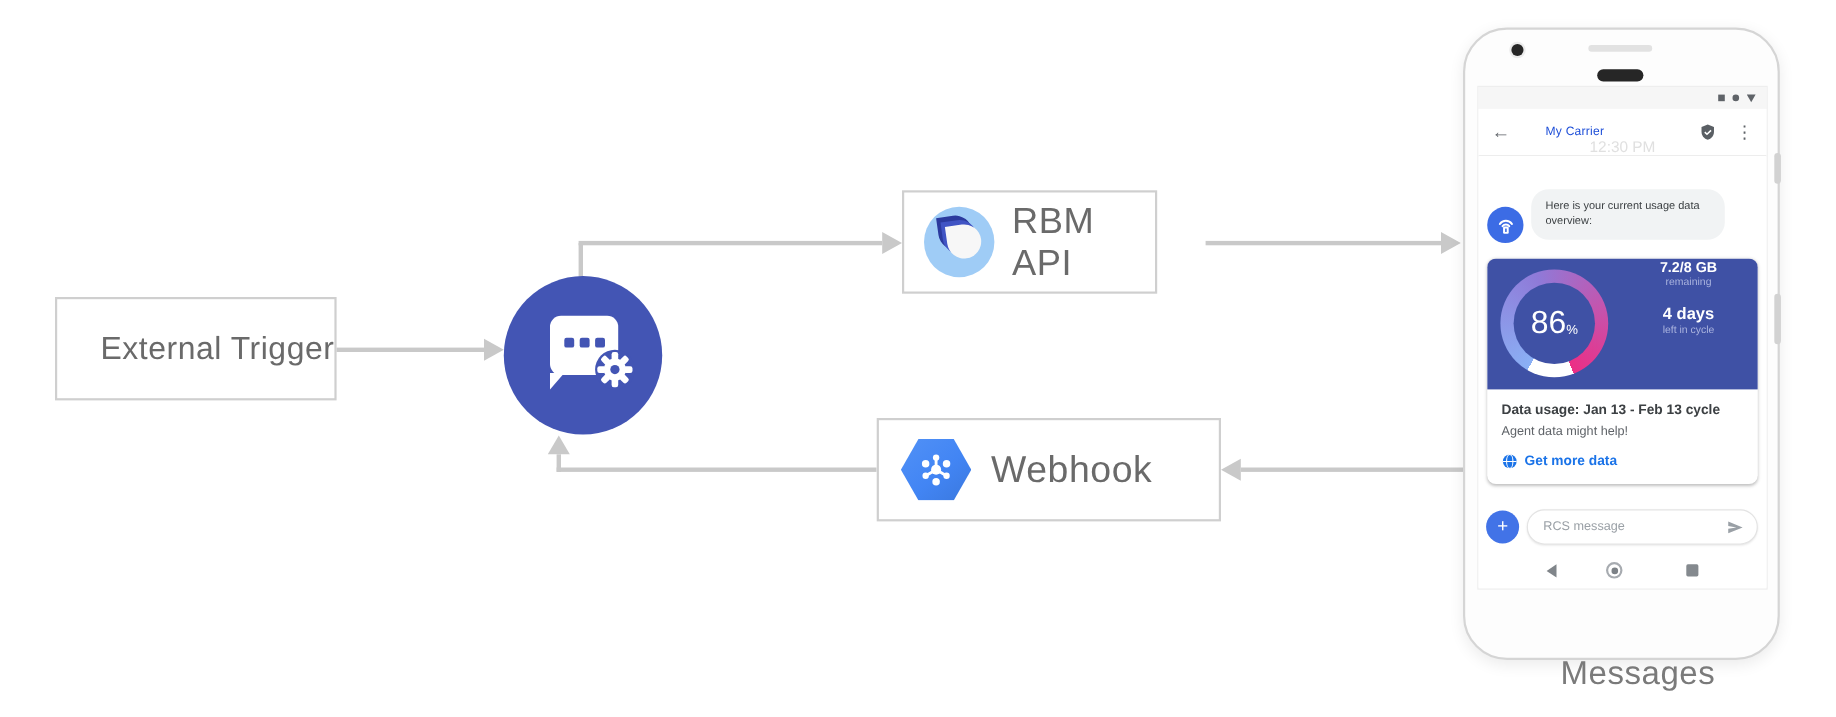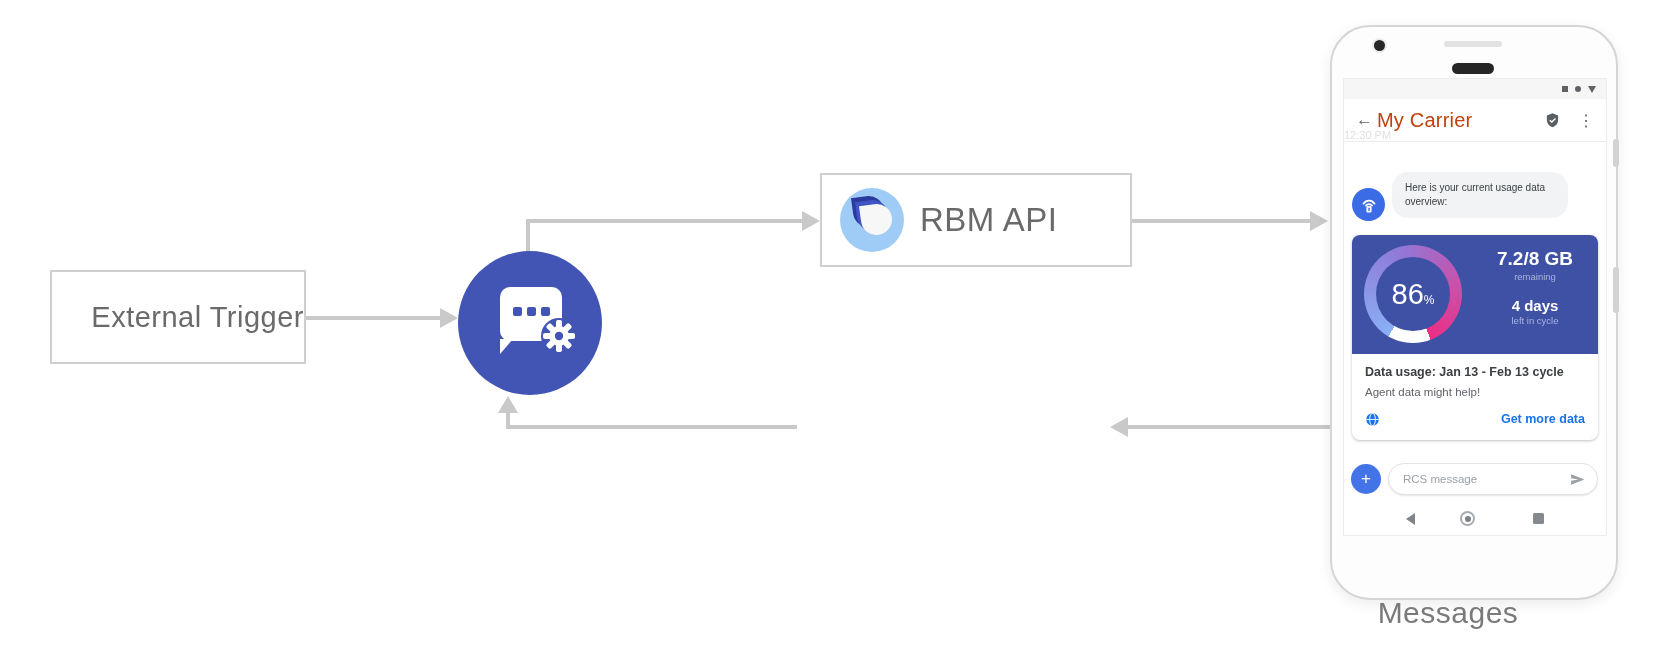--- a/index.html
+++ b/index.html
@@ -49,45 +49,45 @@
   .sidebtn { position:absolute; left:281px; width:6px; border-radius:3px; background:#d2d2d2; }
 
   .screen { position:absolute; left:12px; top:52px; width:262px; height:456px; background:#fff; outline:1px solid #ededed; overflow:hidden; }
   .statusbar { height:20px; background:#f6f6f6; display:flex; align-items:center; justify-content:flex-end; gap:7px; padding-right:10px; }
   .st-square { width:6px; height:6px; background:#5f6368; }
   .st-circle { width:6px; height:6px; border-radius:50%; background:#5f6368; }
   .st-tri { width:0; height:0; border-left:4.5px solid transparent; border-right:4.5px solid transparent; border-top:7px solid #5f6368; }
 
   .appbar { position:relative; height:43px; background:#fff; border-bottom:1px solid #ececec; display:flex; align-items:center; padding:0 12px; }
   .back { font-size:17px; color:#5f6368; cursor:default; }
-  .appbar-title { font-size:20px; color:#c2410c; margin-left:4px; letter-spacing:.2px; }
+  .appbar-title { font-size:11px; color:#1d4ed8; margin-left:32px; letter-spacing:.2px; }
   .appbar-spacer { flex:1; }
   .menu-dots { font-size:16px; color:#5f6368; margin-left:17px; }
-  .ts-faint { position:absolute; left:0; right:0; bottom:0; font-size:11px; color:#e0e0e0; }
+  .ts-faint { position:absolute; left:0; right:0; bottom:0; text-align:center; font-size:14px; color:#e0e0e0; }
 
   .chat { position:relative; height:392px; background:#fff; }
   .avatar { position:absolute; left:8px; top:46px; width:33px; height:33px; border-radius:50%; background:#3c6ce5; display:flex; align-items:center; justify-content:center; }
   .bubble { position:absolute; left:48px; top:30px; width:176px; background:#f1f3f4; border-radius:16px; padding:9px 13px; font-size:10px; line-height:1.4; color:#3c4043; }
 
   .rich-card { position:absolute; left:8px; top:93px; width:246px; border-radius:8px; background:#fff; overflow:hidden; box-shadow:0 1px 3px rgba(0,0,0,.25); }
   .card-head { position:relative; height:119px; background:#3f51a5; }
   .gauge { position:absolute; left:12px; top:10px; width:98px; height:98px; border-radius:50%;
            background:conic-gradient(from 210deg,#8ab0f5 0deg,#8f7ad8 130deg,#c653ac 225deg,#ec2e85 309deg,#ffffff 309deg 360deg); }
   .gauge-inner { position:absolute; inset:12px; border-radius:50%; background:#3f51a5; display:flex; align-items:center; justify-content:center; color:#fff; }
   .gauge-pct { font-size:29px; font-weight:400; }
   .gauge-sym { font-size:12px; margin-top:12px; }
   .card-stats { position:absolute; left:126px; right:6px; top:0; bottom:0; text-align:center; color:#fff; }
-  .stat-quota { margin-top:13px; font-size:19px; font-weight:bold; }
+  .stat-quota { font-size:13px; font-weight:bold; }
   .stat-sub { font-size:9.5px; color:#aab3de; margin-top:1px; }
   .stat-days { margin-top:15px; font-size:15px; font-weight:bold; }
   .card-body { padding:11px 13px 13px; }
   .cb-title { font-size:12.5px; font-weight:bold; color:#3c4043; }
   .cb-text { margin-top:5px; font-size:11.5px; line-height:1.45; color:#5f6368; }
   .cb-text span { display:block; }
-  .cb-link { margin-top:11px; display:flex; align-items:center; justify-content:space-between; gap:6px; }
+  .cb-link { margin-top:11px; display:flex; align-items:center; justify-content:flex-start; gap:6px; }
   .cb-link-label { font-size:12.5px; font-weight:bold; color:#1a73e8; }
 
   .plus-btn { position:absolute; left:7px; top:322px; width:30px; height:30px; border-radius:50%; background:#4273e7; color:#fff;
               font-size:17px; display:flex; align-items:center; justify-content:center; }
   .compose { position:absolute; left:44px; top:321px; width:210px; height:32px; border-radius:16px; background:#fff;
              border:1px solid #e3e3e3; box-shadow:0 1px 2px rgba(0,0,0,.10); display:flex; align-items:center; padding:0 11px 0 14px; }
   .compose input { border:none; outline:none; flex:1; font-size:11.5px; color:#3c4043; background:transparent; font-family:"Liberation Sans", sans-serif; }
   .compose input::placeholder { color:#9aa0a6; }
 
   .nav-back { position:absolute; left:62px; top:371px; width:0; height:0; border-top:6px solid transparent; border-bottom:6px solid transparent; border-right:9px solid #80858a; }
@@ -139,30 +139,51 @@
         <rect x="-3" y="-16" width="6" height="8" rx="2" transform="rotate(180)"></rect>
         <rect x="-3" y="-16" width="6" height="8" rx="2" transform="rotate(225)"></rect>
         <rect x="-3" y="-16" width="6" height="8" rx="2" transform="rotate(270)"></rect>
         <rect x="-3" y="-16" width="6" height="8" rx="2" transform="rotate(315)"></rect>
         <circle r="10" fill="#ffffff"></circle>
       </g>
       <circle r="4.2" fill="#4355b4"></circle>
     </svg>
   </div>
 
-  <div class="dbox" style="left:820px; top:173px; width:312px; height:94px; justify-content:flex-start; padding-left:18px; gap:16px;">
+  <div class="dbox" style="left:820px; top:173px; width:232px; height:94px; justify-content:flex-start; padding-left:18px; gap:16px;">
     <div class="api-logo">
       <div class="api-circle"></div>
       <div class="tear t1"></div>
       <div class="tear t2"></div>
       <div class="tear t3"></div>
     </div>
     <div class="dbox-label" style="font-size:33px;">RBM API</div>
   </div>
 
+  <div class="dbox" style="left:797px; top:380px; width:313px; height:94px; justify-content:flex-start; padding-left:20px; gap:18px;">
+    <div class="hex">
+      <svg width="34" height="34" viewBox="-17 -17 34 34">
+        <g stroke="#ffffff" stroke-width="2.6">
+          <line x1="0" y1="0" x2="0" y2="-11"></line>
+          <line x1="0" y1="0" x2="-9.5" y2="5.5"></line>
+          <line x1="0" y1="0" x2="9.5" y2="5.5"></line>
+        </g>
+        <g fill="#ffffff">
+          <circle r="4.6"></circle>
+          <circle cx="0" cy="-11" r="2.9"></circle>
+          <circle cx="-9.5" cy="5.5" r="2.9"></circle>
+          <circle cx="9.5" cy="5.5" r="2.9"></circle>
+          <circle cx="0" cy="11" r="3.4"></circle>
+          <circle cx="-9.5" cy="-5.5" r="3.4"></circle>
+          <circle cx="9.5" cy="-5.5" r="3.4"></circle>
+        </g>
+      </svg>
+    </div>
+    <div class="dbox-label" style="font-size:34px;">Webhook</div>
+  </div>
 
   <div class="phone">
     <div class="cam"></div>
     <div class="spk-slot"></div>
     <div class="earpiece"></div>
     <div class="sidebtn" style="top:112px; height:28px;"></div>
     <div class="sidebtn" style="top:240px; height:46px;"></div>
 
     <div class="screen">
 
@@ -239,15 +260,15 @@
         <div class="nav-back"></div>
         <div class="nav-home">
             <i></i>
           </div>
         <div class="nav-square"></div>
 
       </div>
     </div>
   </div>
 
-  <div class="node-caption" style="left:1348px; top:596px; width:200px; text-align:center; font-size:30px; color:#7a7a7a;">Messages</div>
+  <div class="node-caption" style="left:1389px; top:596px; width:200px; text-align:center; font-size:30px; color:#7a7a7a;">Messages</div>
 
 </div>
 
 </body></html>

